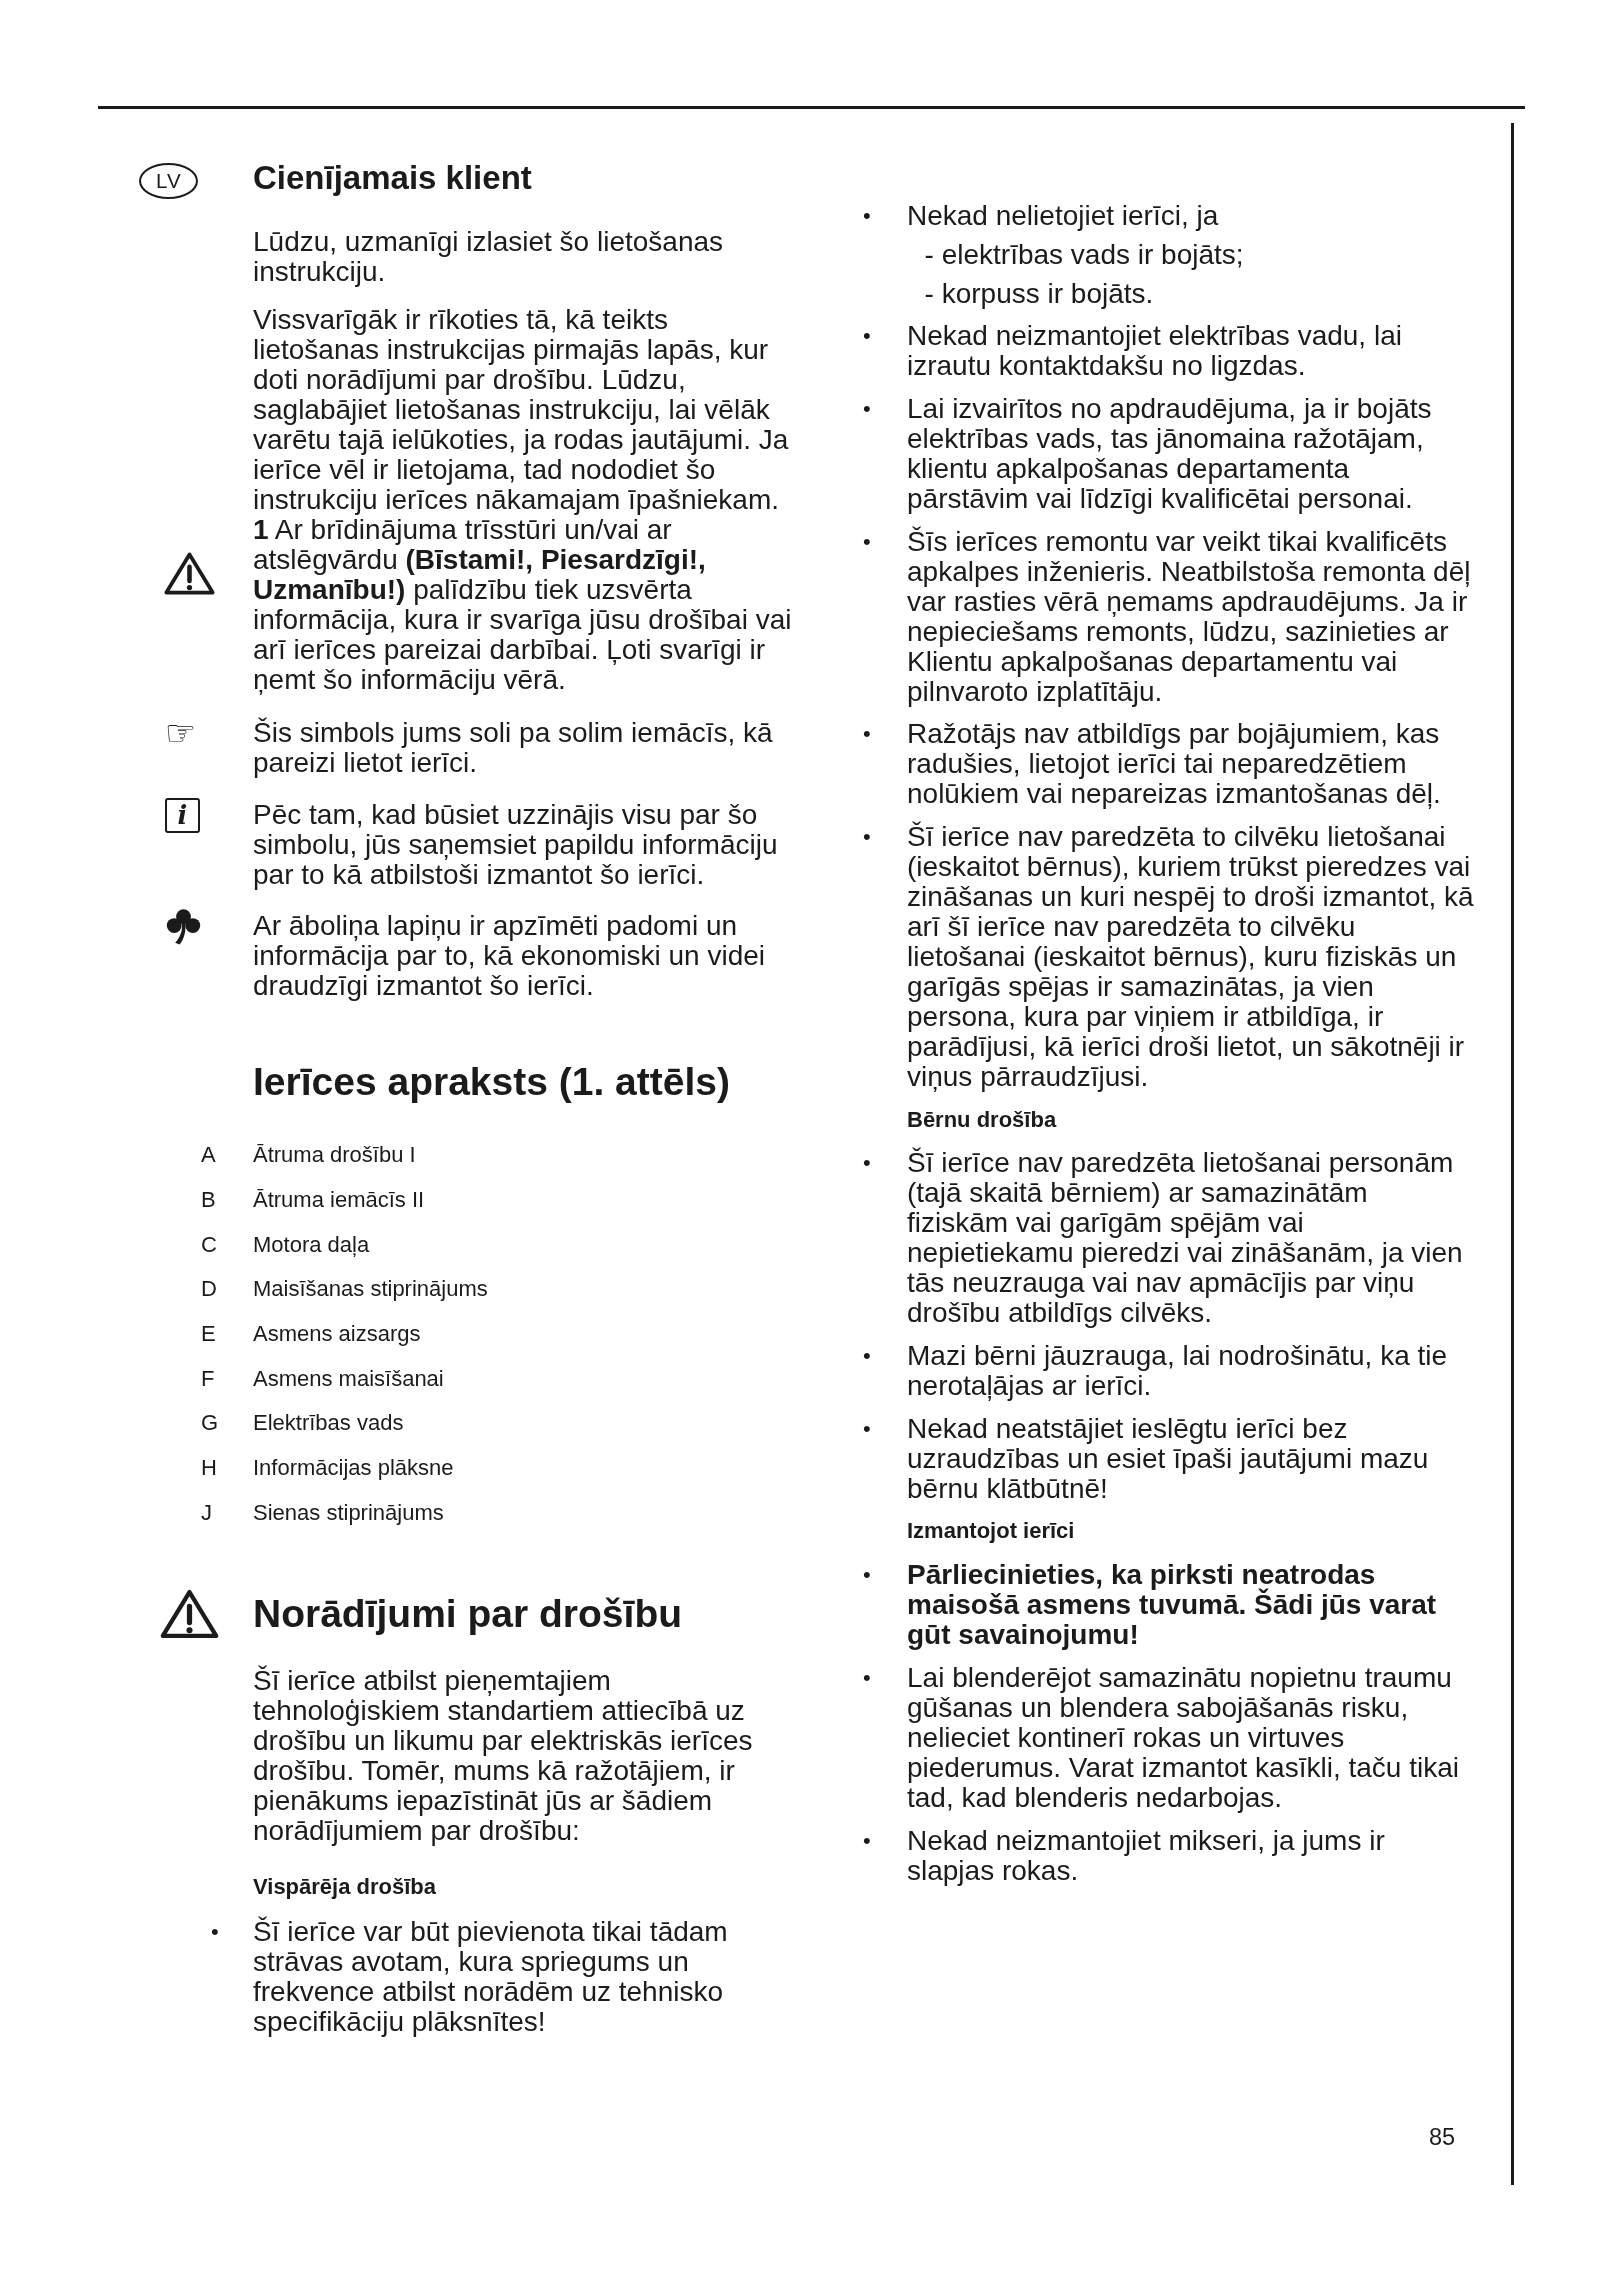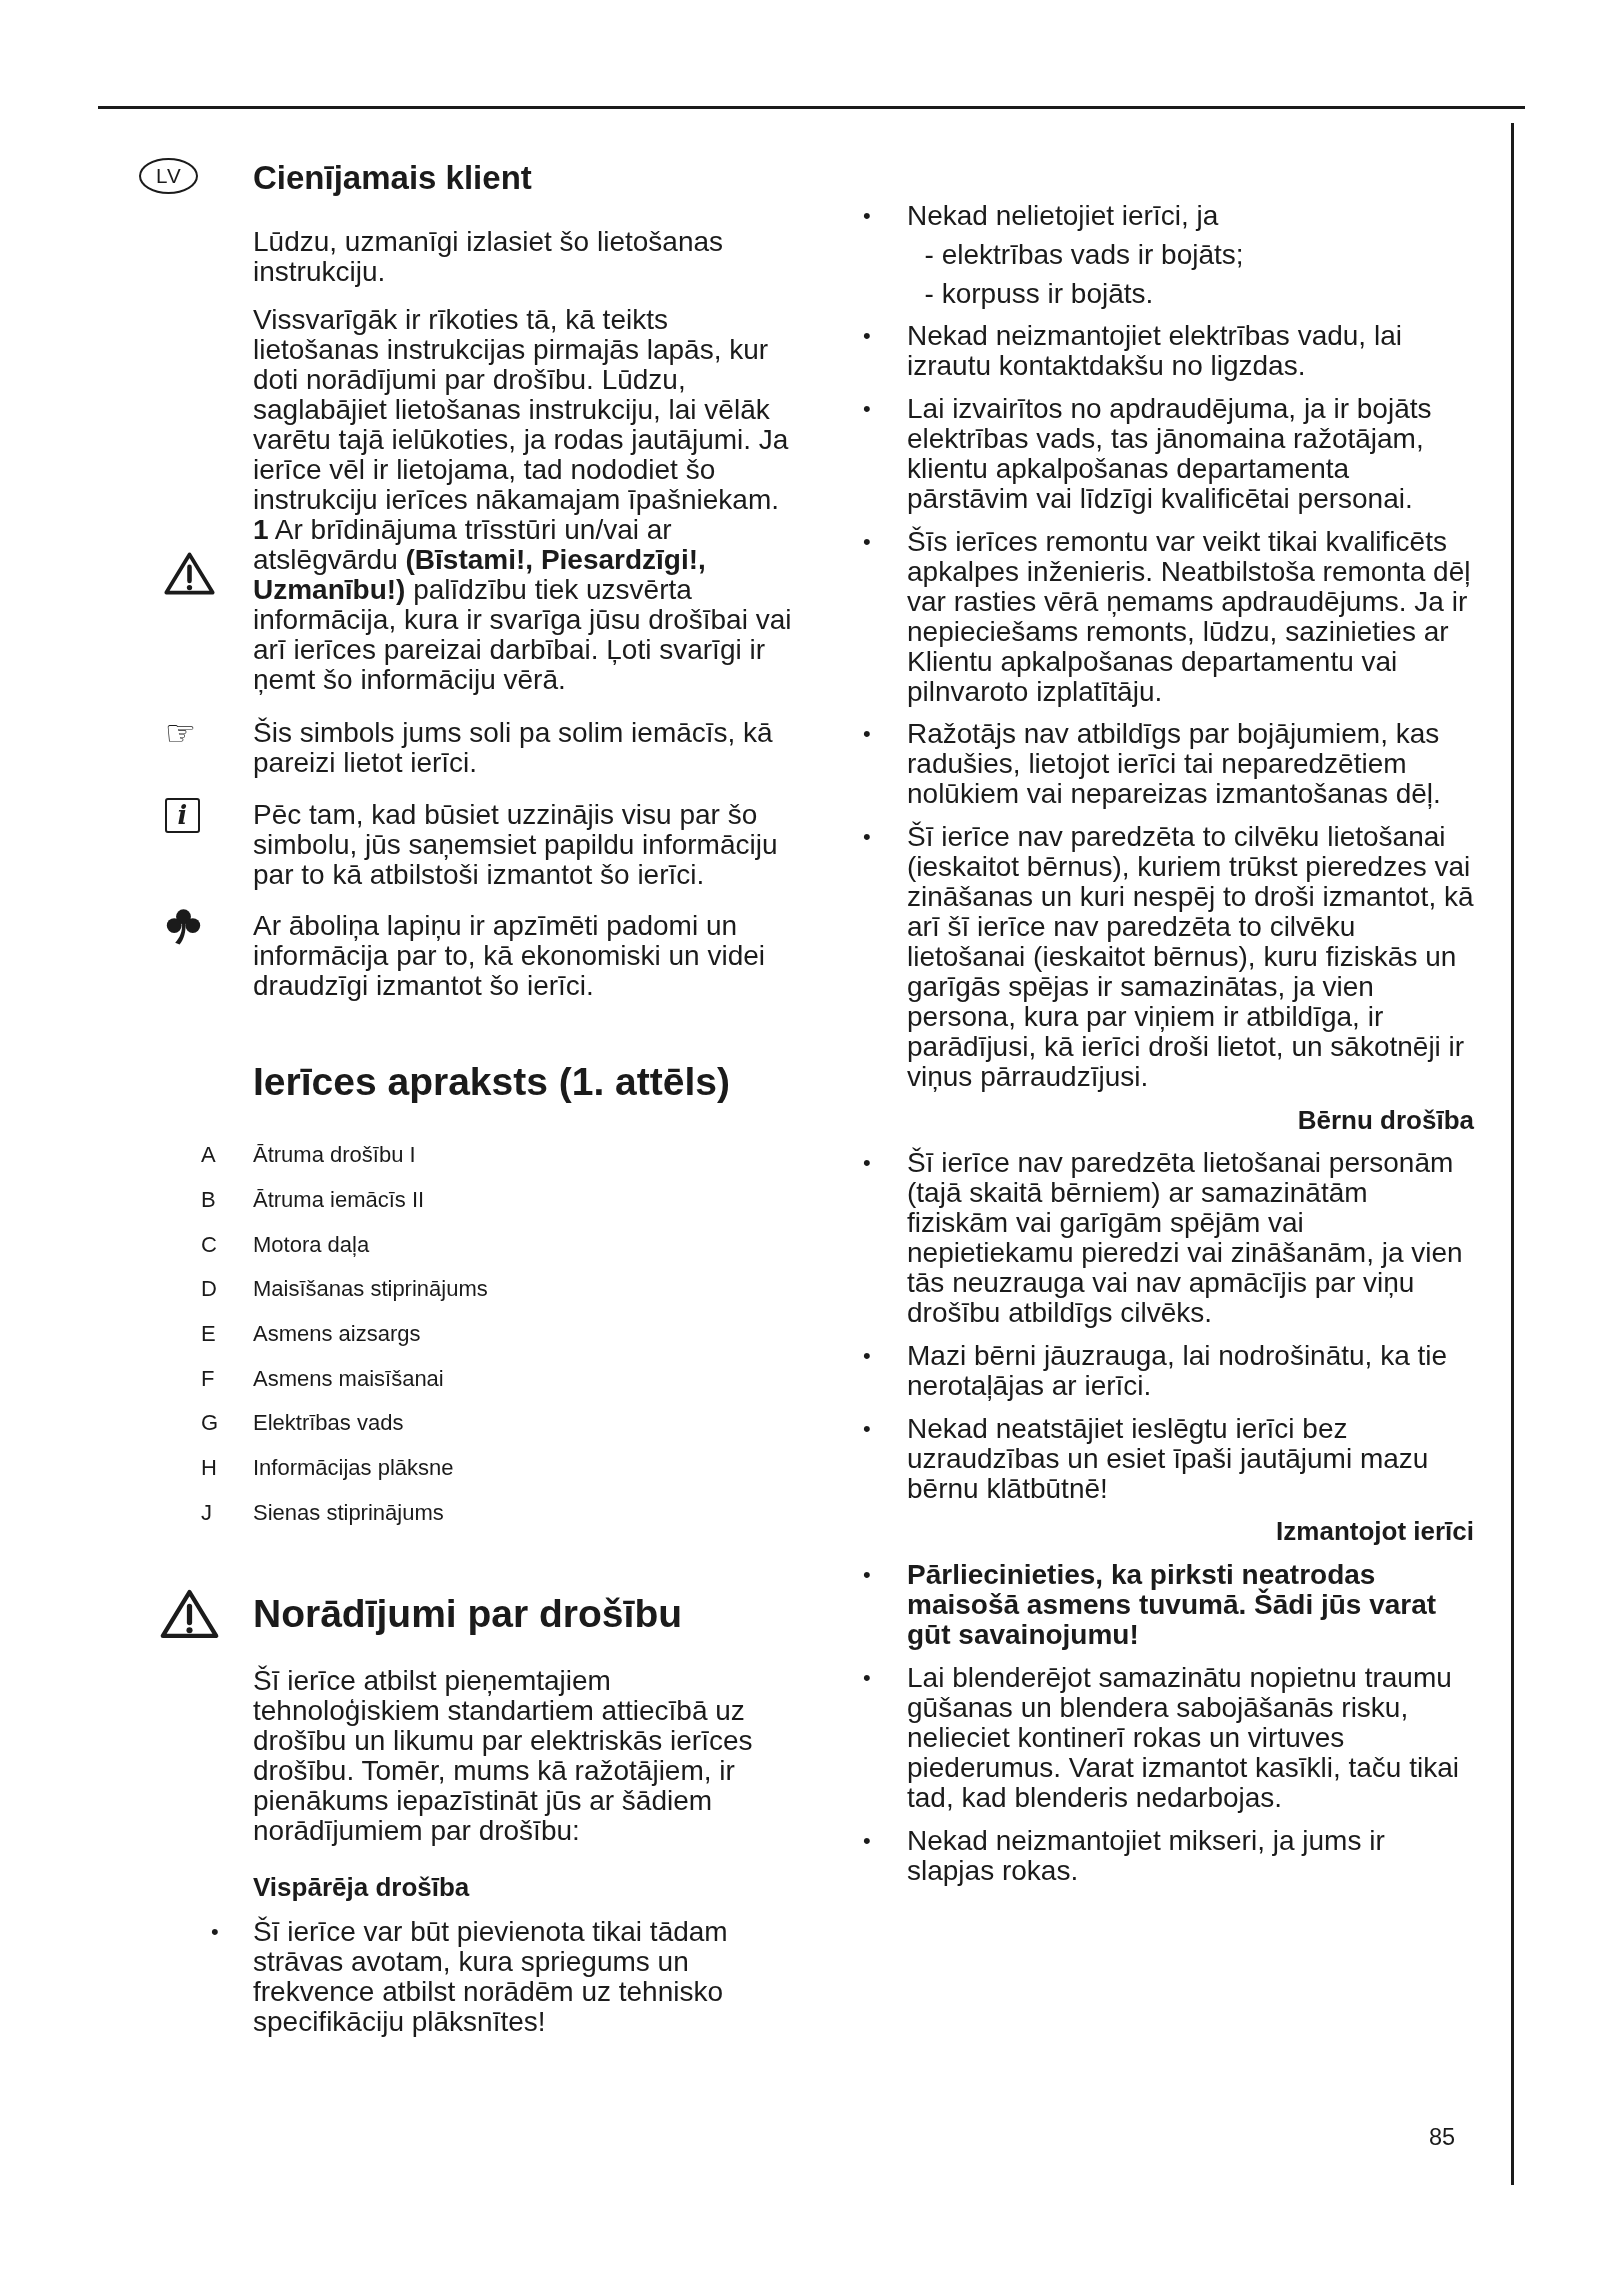--- a/index.html
+++ b/index.html
@@ -16,21 +16,21 @@
 
   .col { position:absolute; }
   .col-left  { left:157px; top:157px; width:635px; }
   .col-right { left:861px; top:201px; width:613px; }
 
   .body { font-size:28px; line-height:30px; }
   .row { display:flex; align-items:flex-start; }
   .gutter { flex:0 0 96px; position:relative; }
 
   
-  .title-row { margin-bottom:29px; align-items:flex-start; }
+  .title-row { margin-bottom:29px; align-items:flex-end; }
   .lv-badge {
     display:inline-block; width:59px; height:36px; border:2.9px solid #1b1b1b;
     border-radius:50%; text-align:center; line-height:31px; font-size:20.6px;
     position:relative; left:-17.6px; top:1px; letter-spacing:1px;
   }
   .doc-title { font-size:33px; line-height:41px; font-weight:bold; }
 
   .p1-row { margin-bottom:17.6px; }
   .p2-row { margin-bottom:23.5px; position:relative; }
   .warn-margin { position:absolute; left:5.9px; top:245px; }
@@ -50,21 +50,21 @@
   .section-title { font-size:39px; line-height:39px; font-weight:bold; }
   .device-title-row { margin-top:61px; margin-bottom:39px; }
 
   .list-row { display:flex; margin-bottom:14.7px; font-size:22px; line-height:30px; }
   .list-key { flex:0 0 96px; padding-left:44px; }
 
   .safety-title-row { margin-top:59px; margin-bottom:25.5px; align-items:center; }
   .safety-title-row .gutter svg { position:relative; left:2px; }
   .intro-row { margin-bottom:25.5px; }
 
-  .subhead { font-size:26px; line-height:30px; font-weight:bold;text-align:right; }
+  .subhead { font-size:22px; line-height:30px; font-weight:bold; }
   .subhead-row { margin-bottom:15.7px; }
 
   .bullet-gutter { flex:0 0 96px; padding-left:54px; font-size:22px; line-height:30px; }
 
   
   .rb { display:flex; align-items:flex-start; margin-bottom:12.7px; }
   .rb-marker { flex:0 0 46px; padding-left:2px; font-size:22px; line-height:30px; }
   .rb-text { flex:1; }
   .rb-text .sub { margin-top:8.8px; padding-left:17.6px; }
   .rc-subhead { margin:11.8px 0 13.7px 46px; }

